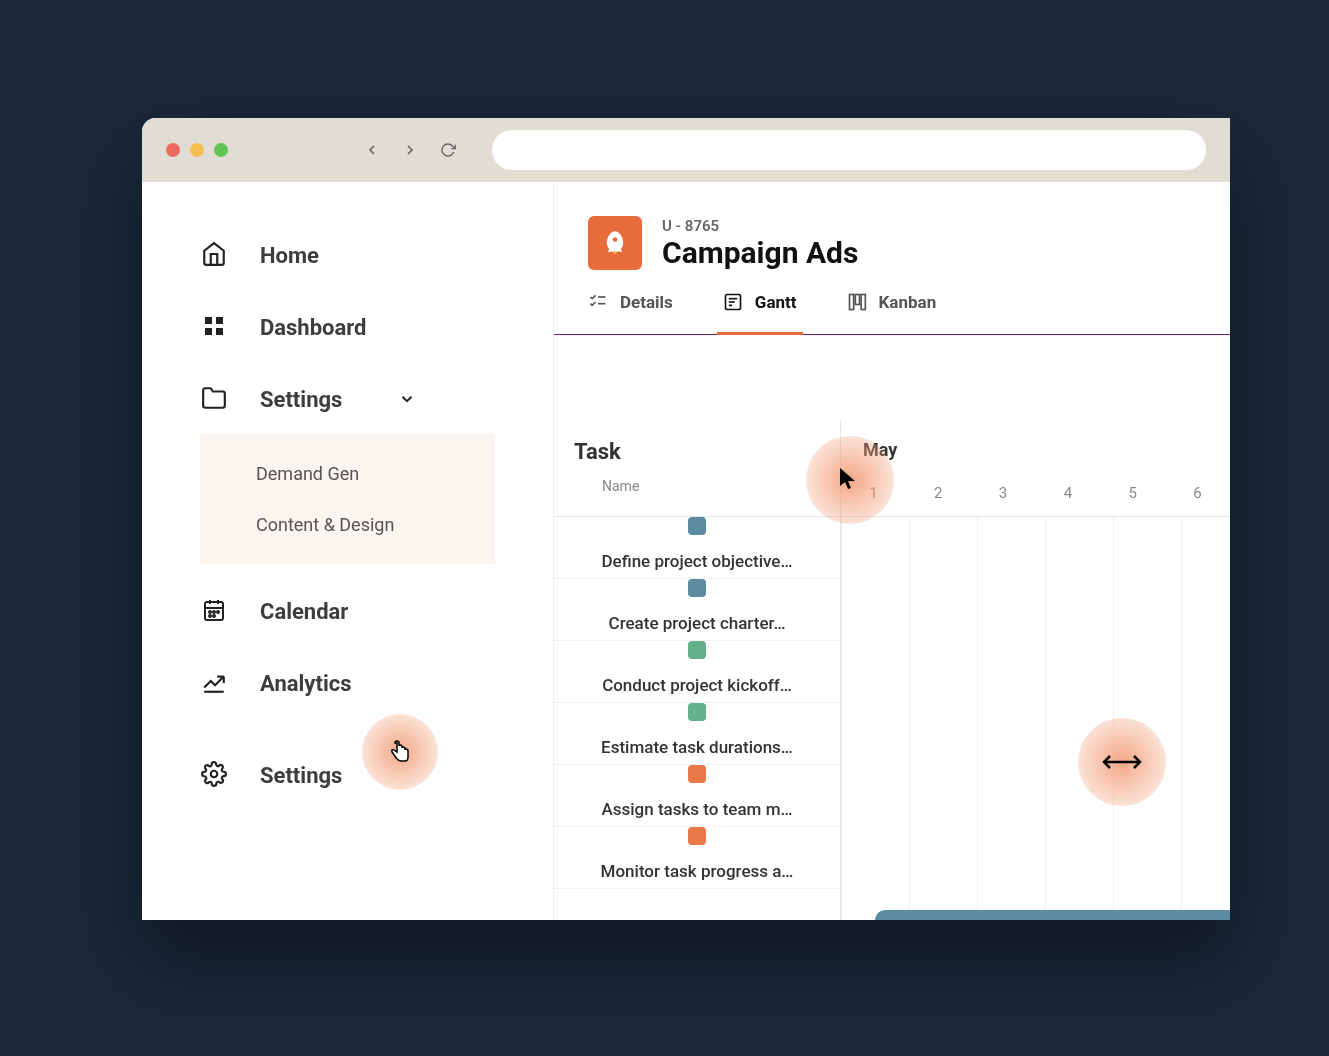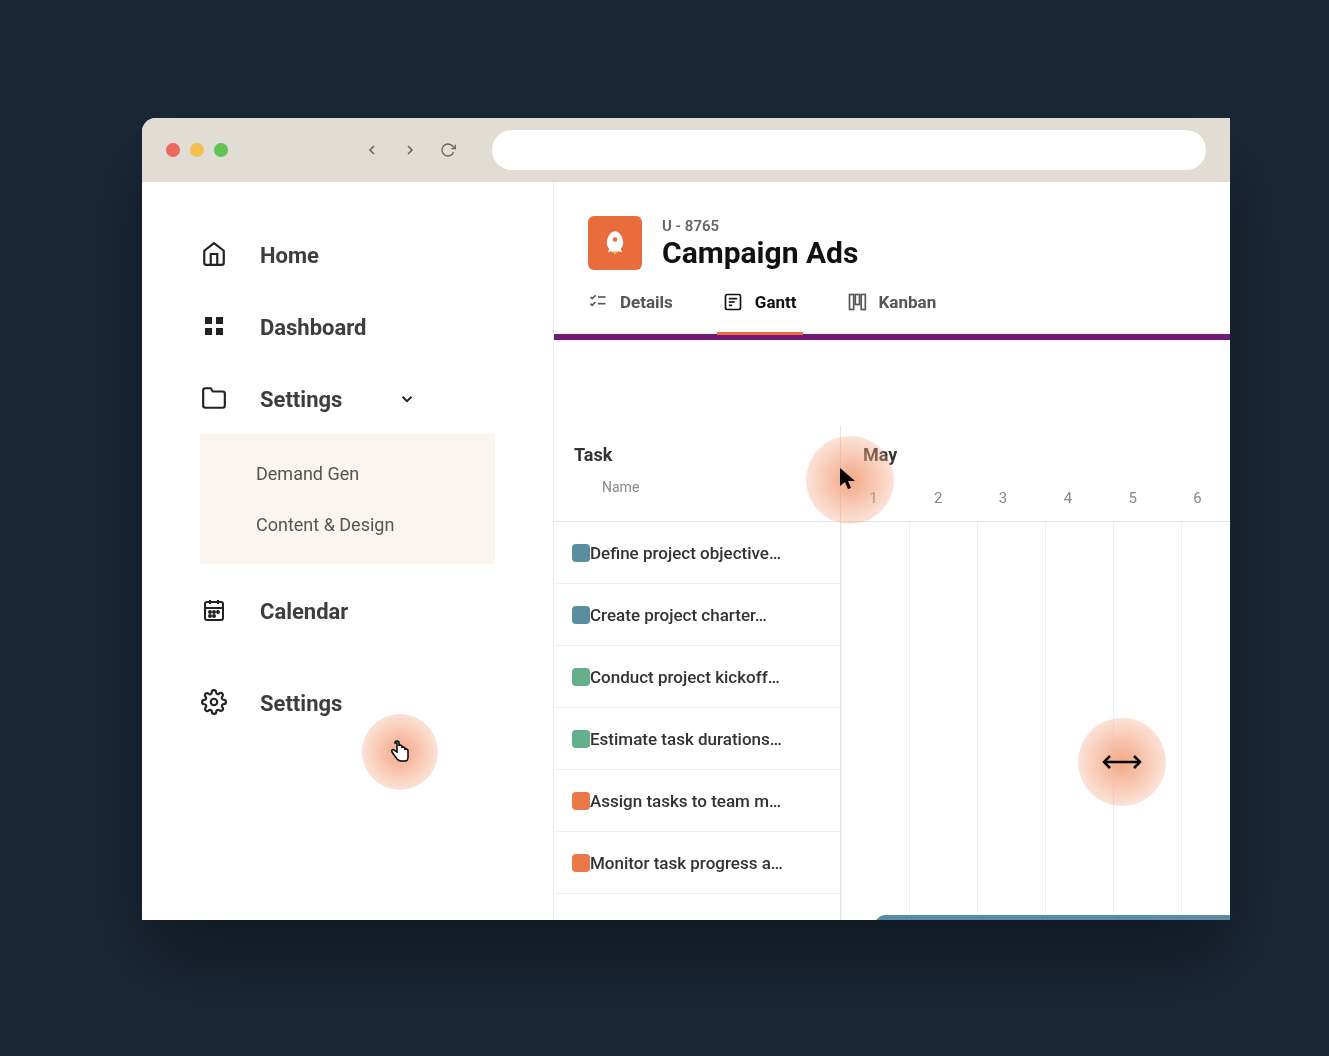--- a/index.html
+++ b/index.html
@@ -115,21 +115,21 @@
   background: #e86c3c;
   border-radius: 6px;
   display:flex;align-items:center;justify-content:center;
 }
 .proj-id { font-size: 15px; color: #666; font-weight: 600; }
 .proj-title { font-size: 30px; font-weight: 700; color: #111; }
 .tabs {
   display: flex;
   gap: 50px;
   padding: 22px 0 0 34px;
-  border-bottom: 6px solid #701a75;
+  border-bottom: 1px solid #701a75;
   position: relative;
 }
 .tab {
   display: flex;
   align-items: center;
   gap: 12px;
   padding: 0 0 22px 0;
   font-size: 17px;
   font-weight: 700;
   color: #555;
@@ -149,28 +149,30 @@
 }
 .tasks-col {
   width: 287px;
   border-right: 1px solid #e5e5e5;
 }
 .tasks-head {
   height: 96px;
   border-bottom: 1px solid #e5e5e5;
   padding: 18px 20px;
 }
-.tasks-head .h1 { font-size: 18px; font-weight: 700; color: #333; margin-bottom: 14px;}
+.tasks-head .h1 { font-size: 22px; font-weight: 700; color: #333; margin-bottom: 14px;}
 .tasks-head .h2 { font-size: 14px; color: #888; margin-left: 28px;}
 .task-row {
   height: 62px;
   border-bottom: 1px solid #f0f0f0;
   display:flex;
   align-items:center;
   padding: 0 18px;
+  gap: 16px;
+  flex-direction: column;
 }
 .task-swatch { width: 18px; height: 18px; border-radius: 4px; flex-shrink:0; }
 .task-name { font-size: 17px; color: #333; font-weight:500; white-space:nowrap; overflow:hidden; text-overflow:ellipsis; }
 .timeline-col { flex:1; position:relative; overflow:hidden; }
 .timeline-head {
   height:96px;
   border-bottom:1px solid #e5e5e5;
   padding: 18px 22px;
   position:relative;
 }
@@ -277,20 +279,31 @@
               <circle cx="8" cy="14" r="1" fill="#222"></circle>
               <circle cx="12" cy="14" r="1" fill="#222"></circle>
               <circle cx="16" cy="14" r="1" fill="#222"></circle>
               <circle cx="8" cy="18" r="1" fill="#222"></circle>
               <circle cx="12" cy="18" r="1" fill="#222"></circle>
             </svg>
         </span>
         <span class="lbl">Calendar</span>
       </div>
 
+      <div class="side-item">
+        <span class="icon-slot">
+          <svg width="26" height="26" viewBox="0 0 24 24" fill="none" stroke="#222" stroke-width="2">
+              <polyline points="3 17 9 11 13 15 21 7"></polyline>
+              <polyline points="21 7 21 13"></polyline>
+              <polyline points="21 7 15 7"></polyline>
+              <line x1="3" y1="21" x2="21" y2="21"></line>
+            </svg>
+        </span>
+        <span class="lbl">Analytics</span>
+      </div>
 
       <div class="side-item" style="margin-top:20px">
         <span class="icon-slot">
           <svg width="26" height="26" viewBox="0 0 24 24" fill="none" stroke="#222" stroke-width="2">
               <circle cx="12" cy="12" r="3"></circle>
               <path d="M19.4 15a1.65 1.65 0 0 0 .33 1.82l.06.06a2 2 0 1 1-2.83 2.83l-.06-.06a1.65 1.65 0 0 0-1.82-.33 1.65 1.65 0 0 0-1 1.51V21a2 2 0 1 1-4 0v-.09a1.65 1.65 0 0 0-1-1.51 1.65 1.65 0 0 0-1.82.33l-.06.06a2 2 0 1 1-2.83-2.83l.06-.06a1.65 1.65 0 0 0 .33-1.82 1.65 1.65 0 0 0-1.51-1H3a2 2 0 1 1 0-4h.09a1.65 1.65 0 0 0 1.51-1 1.65 1.65 0 0 0-.33-1.82l-.06-.06a2 2 0 1 1 2.83-2.83l.06.06a1.65 1.65 0 0 0 1.82.33h0a1.65 1.65 0 0 0 1-1.51V3a2 2 0 1 1 4 0v.09a1.65 1.65 0 0 0 1 1.51 1.65 1.65 0 0 0 1.82-.33l.06-.06a2 2 0 1 1 2.83 2.83l-.06.06a1.65 1.65 0 0 0-.33 1.82v0a1.65 1.65 0 0 0 1.51 1H21a2 2 0 1 1 0 4h-.09a1.65 1.65 0 0 0-1.51 1z"></path>
             </svg>
         </span>
         <span class="lbl">Settings</span>
       </div>

